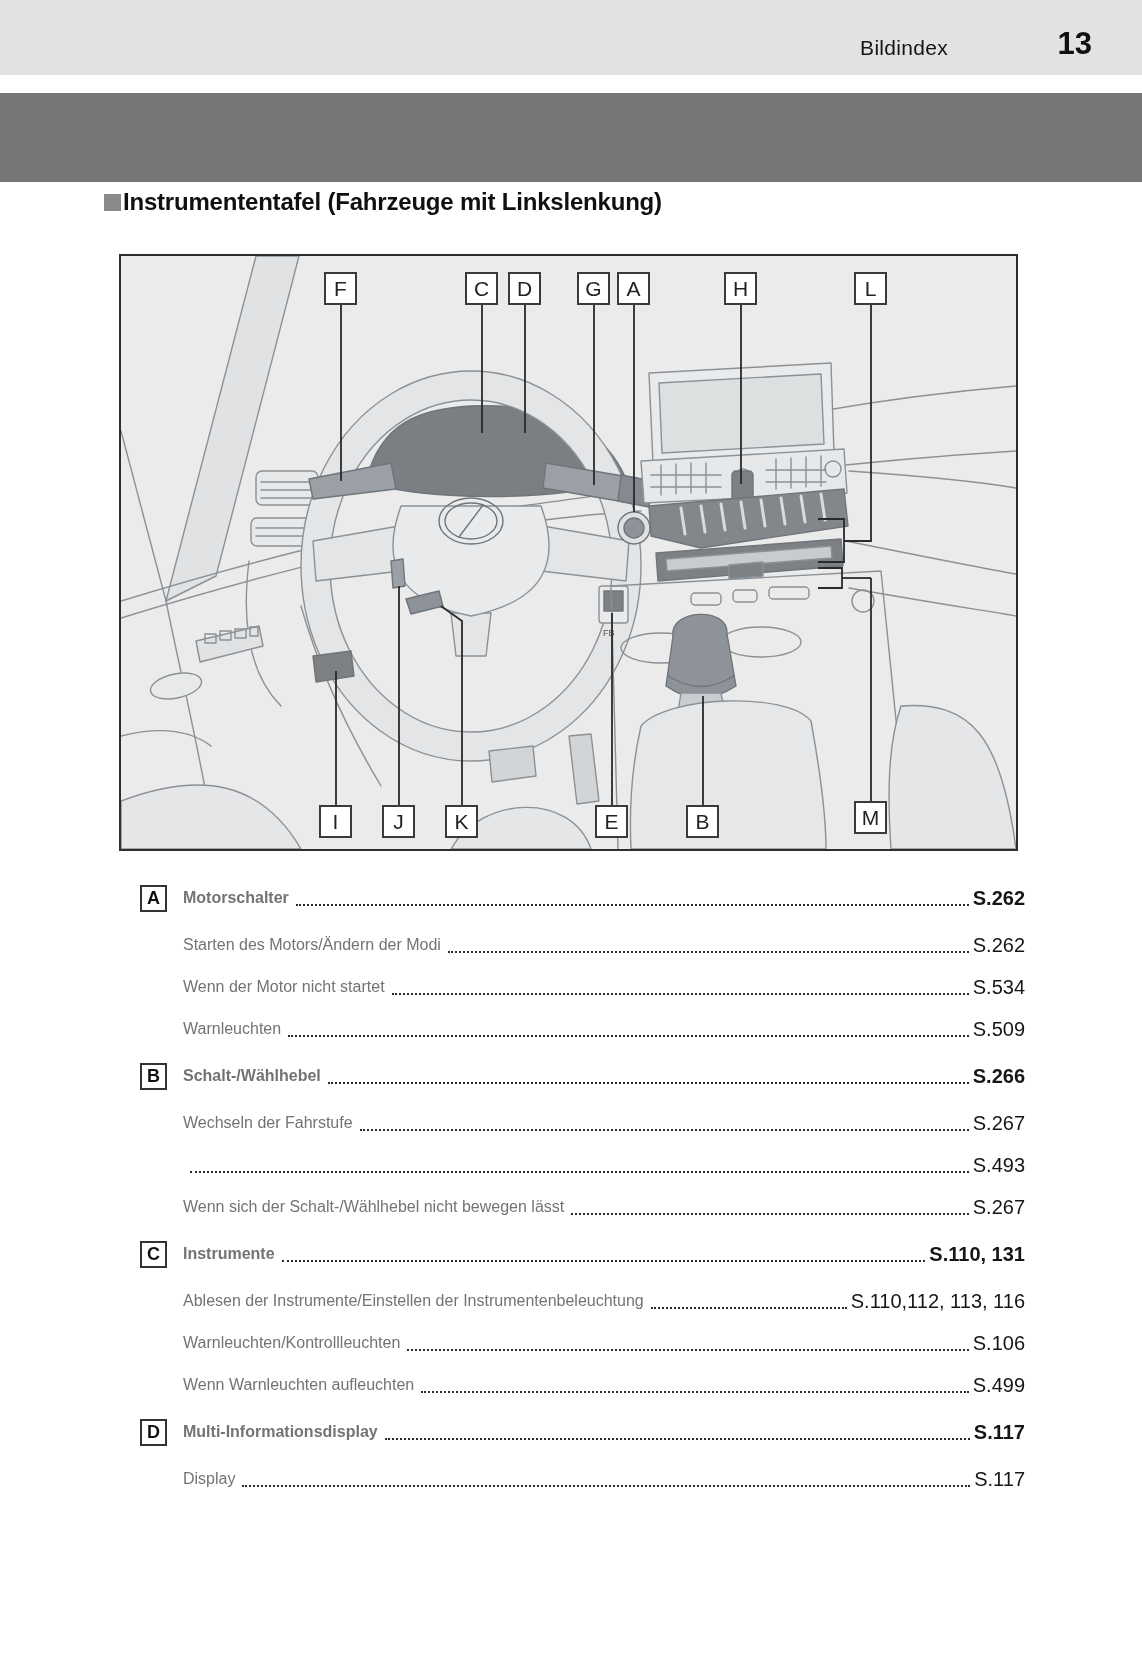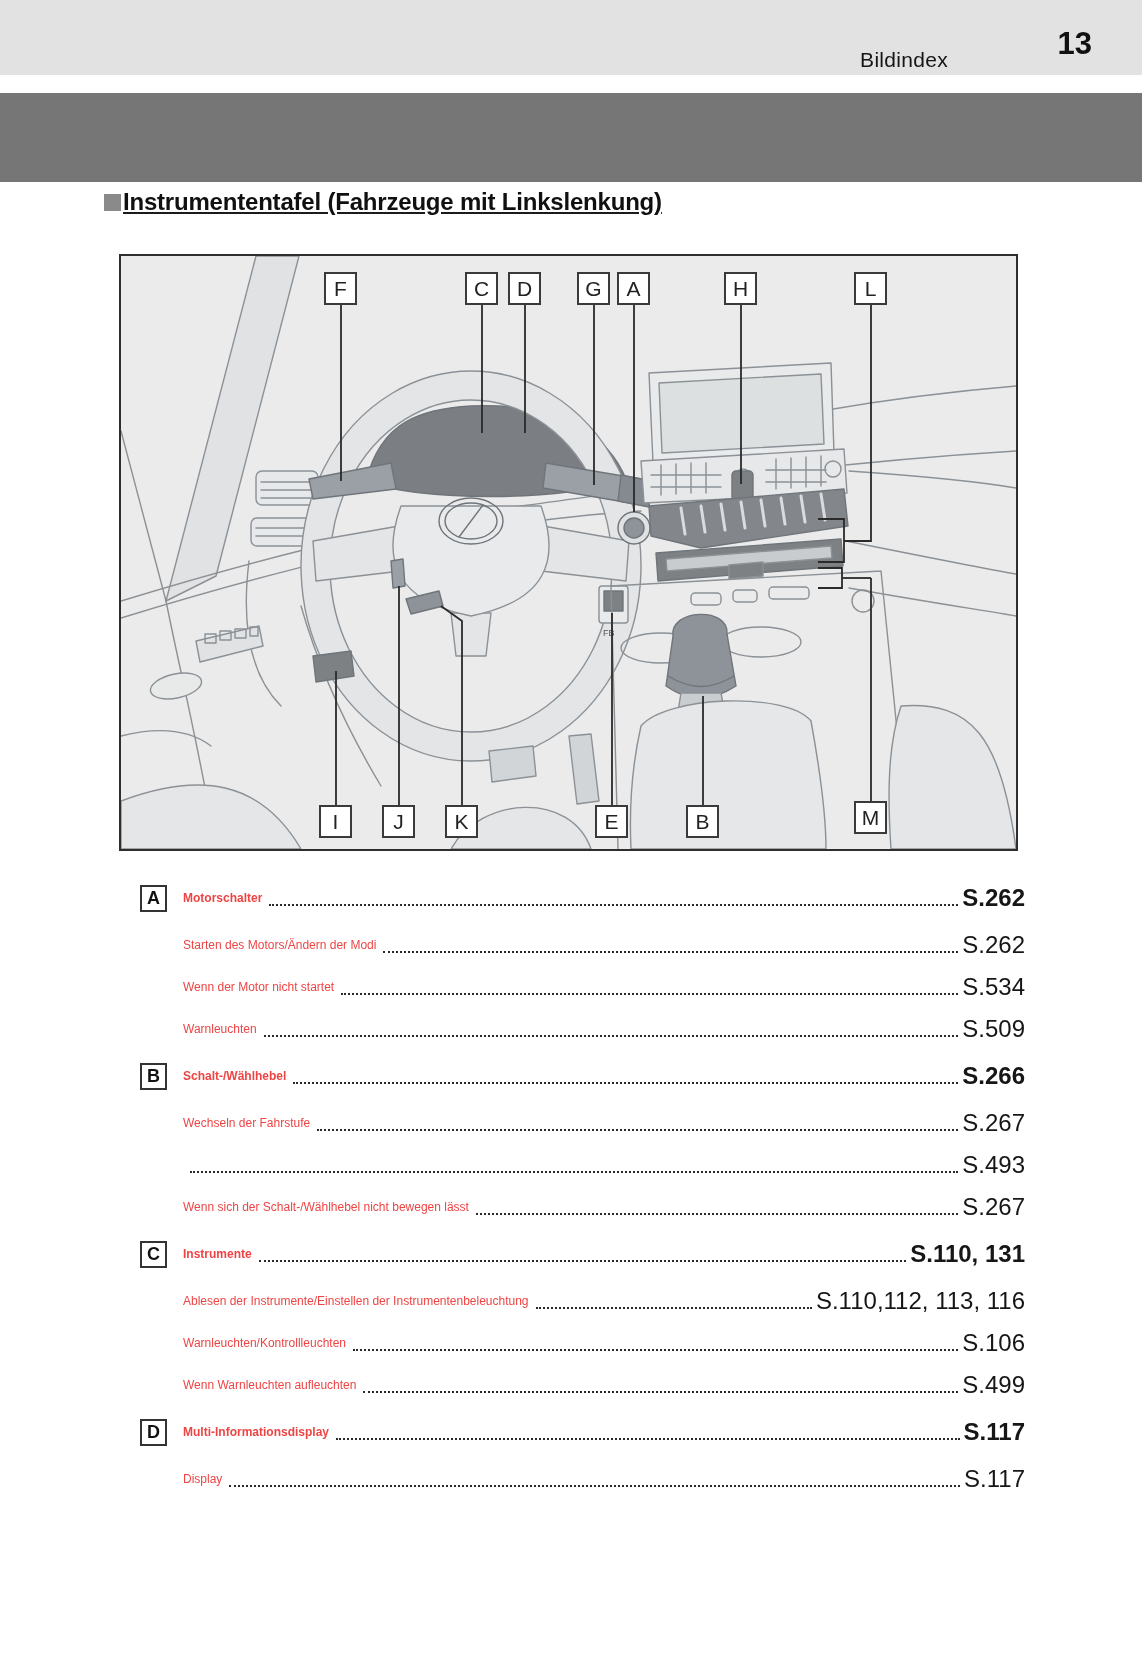--- a/index.html
+++ b/index.html
@@ -2,25 +2,25 @@
 <html><head>
 <meta charset="utf-8">
 <style>
   html,body{margin:0;padding:0;background:#fff;}
   .page{
     position:relative; width:1142px; height:1654px; background:#ffffff;
     font-family:"Liberation Sans", sans-serif; color:#1b1b1b; overflow:hidden;
   }
   
   .band-top{position:absolute;left:0;top:0;width:1142px;height:75px;background:#e2e2e2;}
-  .header-title{position:absolute;top:36px;right:194px;font-size:21px;font-weight:400;color:#151515;letter-spacing:.3px;margin-top:12px;}
+  .header-title{position:absolute;top:36px;right:194px;font-size:21px;font-weight:400;color:#151515;letter-spacing:.3px;}
   .page-number{position:absolute;top:26px;right:50px;font-size:31px;font-weight:700;color:#111;}
   .band-dark{position:absolute;left:0;top:93px;width:1142px;height:89px;background:#767676;}
   
-  .section-heading{position:absolute;left:104px;top:188px;display:flex;align-items:flex-start;text-decoration:underline;}
+  .section-heading{position:absolute;left:104px;top:188px;display:flex;align-items:flex-start;}
   .bullet-square{width:17px;height:17px;background:#8a8a8a;margin:6px 2px 0 0;flex:none;}
   .section-title{font-size:24px;font-weight:700;color:#101010;letter-spacing:-0.2px;white-space:nowrap;}
   
   .diagram{position:absolute;left:119px;top:254px;width:899px;height:597px;
     border:2px solid #2e2e2e;background:#ebebeb;box-sizing:border-box;}
   .diagram svg{position:absolute;left:0;top:0;width:100%;height:100%;}
   .callout{
     position:absolute;width:33px;height:33px;background:#fff;border:2px solid #3a3a3a;
     box-sizing:border-box;display:flex;align-items:center;justify-content:center;
     font-size:21px;font-weight:400;color:#222;
@@ -28,24 +28,24 @@
   
   .index-list{position:absolute;left:140px;top:872px;width:885px;}
   .row{display:flex;align-items:center;}
   .row.section{height:52px;font-weight:700;}
   .row.item{height:42px;padding-left:43px;justify-content:flex-end;}
   .key-box{
     width:27px;height:27px;border:2px solid #333;box-sizing:border-box;background:#fff;
     display:flex;align-items:center;justify-content:center;
     font-size:18px;font-weight:700;color:#111;margin-right:16px;flex:none;
   }
-  .entry-label{font-size:12px;white-space:nowrap;color:#ef4444;}
+  .entry-label{font-size:16px;white-space:nowrap;color:#737373;}
   .row.section .entry-label{font-weight:700;}
   .dots{flex:1;height:0;border-bottom:2px dotted #2a2a2a;transform:translateY(7px);margin:0 4px 0 7px;min-width:10px;}
-  .entry-page{font-size:24px;white-space:nowrap;color:#161616;}
+  .entry-page{font-size:20px;white-space:nowrap;color:#161616;}
   .row.section .entry-page{font-weight:700;}
 </style>
 </head>
 <body>
 
 <div class="page">
 
   <div class="band-top"></div>
   <div class="header-title">Bildindex</div>
   <div class="page-number">13</div>

